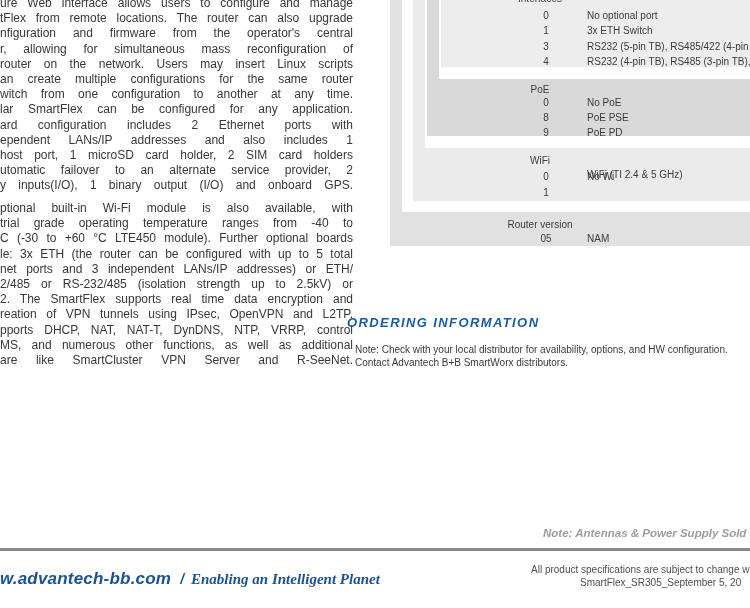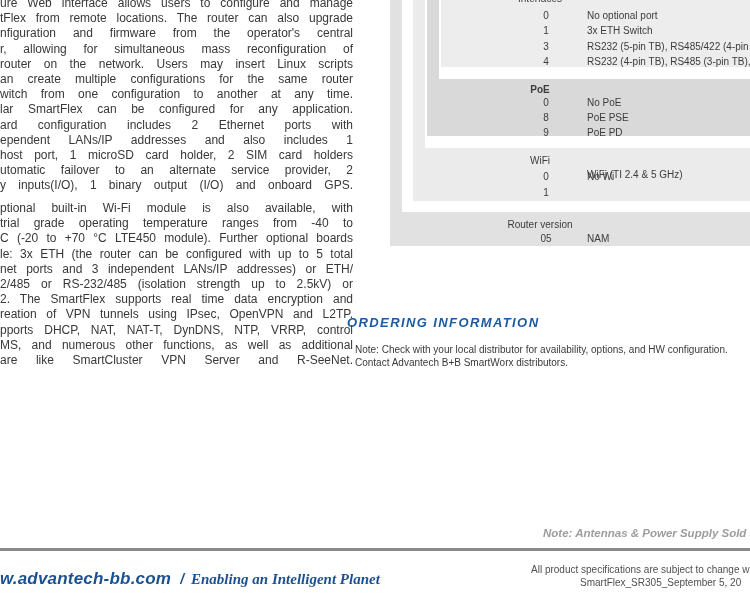--- a/index.html
+++ b/index.html
@@ -106,21 +106,21 @@
     <div class="bodyline">ard configuration includes 2 Ethernet ports with</div>
     <div class="bodyline">ependent LANs/IP addresses and also includes 1</div>
     <div class="bodyline">host port, 1 microSD card holder, 2 SIM card holders</div>
     <div class="bodyline">utomatic failover to an alternate service provider, 2</div>
     <div class="bodyline">y inputs(I/O), 1 binary output (I/O) and onboard GPS.</div>
   </div>
 
   <div class="col" style="top:201px;">
     <div class="bodyline">ptional built-in Wi-Fi module is also available, with</div>
     <div class="bodyline">trial grade operating temperature ranges from -40 to</div>
-    <div class="bodyline">C (-20 to +70 °C LTE450 module). Further optional boards</div>
+    <div class="bodyline">C (-30 to +60 °C LTE450 module). Further optional boards</div>
     <div class="bodyline">le: 3x ETH (the router can be configured with up to 5 total</div>
     <div class="bodyline">net ports and 3 independent LANs/IP addresses) or ETH/</div>
     <div class="bodyline">2/485 or RS-232/485 (isolation strength up to 2.5kV) or</div>
     <div class="bodyline">2. The SmartFlex supports real time data encryption and</div>
     <div class="bodyline">reation of VPN tunnels using IPsec, OpenVPN and L2TP.</div>
     <div class="bodyline">pports DHCP, NAT, NAT-T, DynDNS, NTP, VRRP, control</div>
     <div class="bodyline">MS, and numerous other functions, as well as additional</div>
     <div class="bodyline">are like SmartCluster VPN Server and R-SeeNet.</div>
   </div>
 
@@ -135,21 +135,21 @@
   <div class="tbl-label" style="top:-7px;">Interfaces</div>
   <div class="tbl-code" style="top:10px;">0</div>
   <div class="tbl-desc" style="top:10px;">No optional port</div>
   <div class="tbl-code" style="top:25px;">1</div>
   <div class="tbl-desc" style="top:25px;">3x ETH Switch</div>
   <div class="tbl-code" style="top:41px;">3</div>
   <div class="tbl-desc" style="top:41px;">RS232 (5-pin TB), RS485/422 (4-pin TB)</div>
   <div class="tbl-code" style="top:56px;">4</div>
   <div class="tbl-desc" style="top:56px;">RS232 (4-pin TB), RS485 (3-pin TB), ETH</div>
 
-  <div class="tbl-label" style="top:84px;font-weight:bold;">PoE</div>
+  <div class="tbl-label" style="top:84px;">PoE</div>
   <div class="tbl-code" style="top:97px;">0</div>
   <div class="tbl-desc" style="top:97px;">No PoE</div>
   <div class="tbl-code" style="top:112px;">8</div>
   <div class="tbl-desc" style="top:112px;">PoE PSE</div>
   <div class="tbl-code" style="top:127px;">9</div>
   <div class="tbl-desc" style="top:127px;">PoE PD</div>
 
   <div class="tbl-label" style="top:155px;">WiFi</div>
   <div class="tbl-code" style="top:171px;">0</div>
   <div class="tbl-desc" style="top:171px;">No Wi</div>

